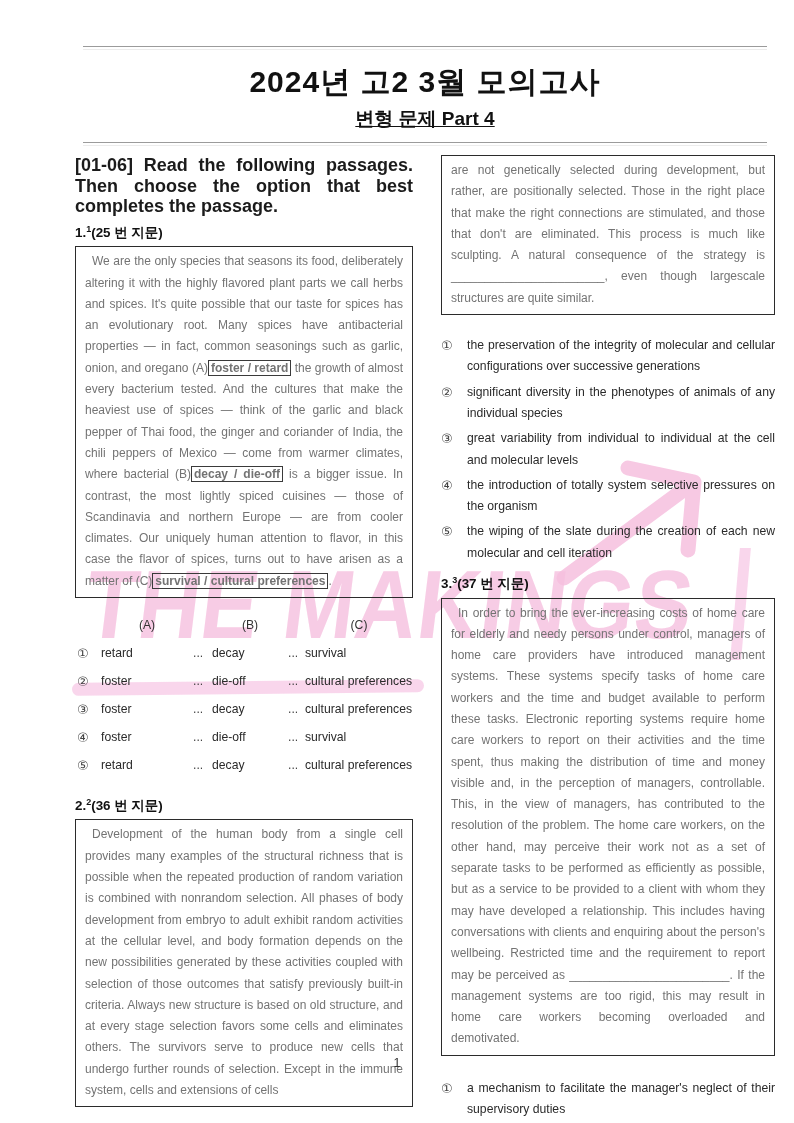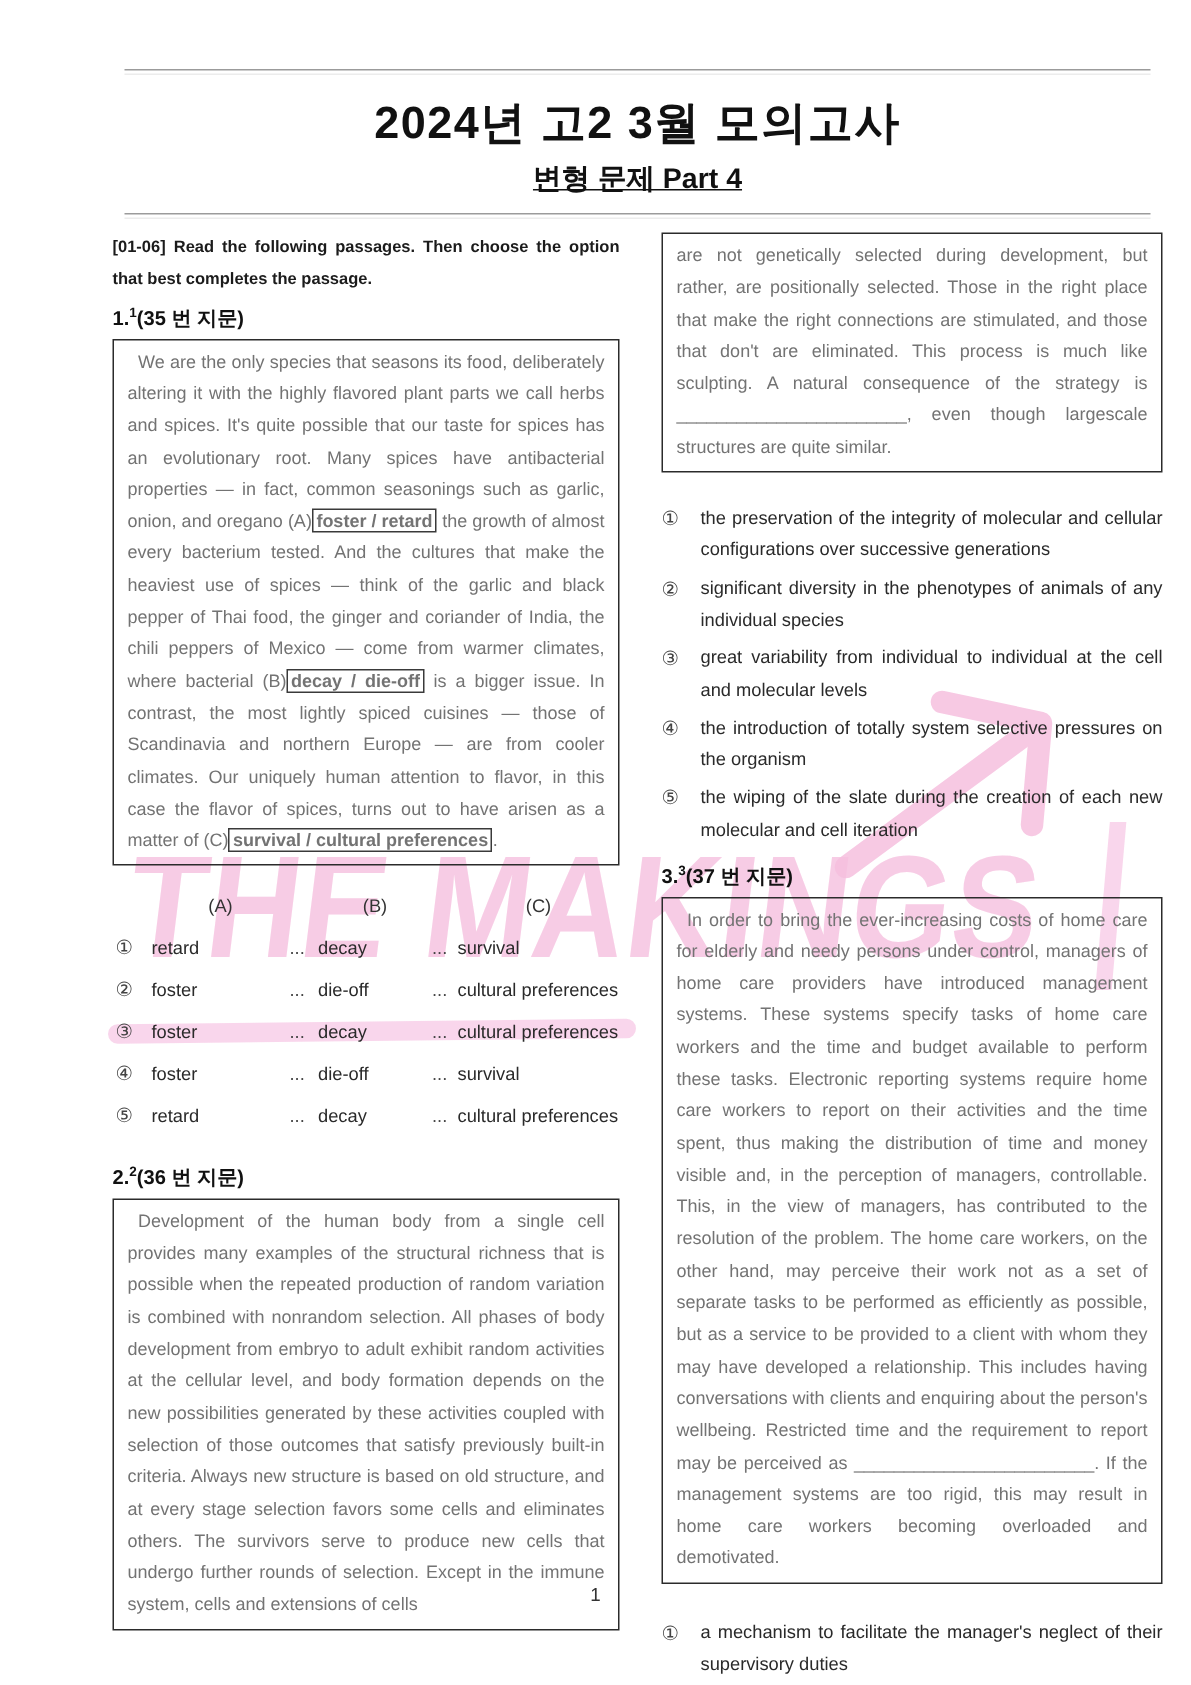--- a/index.html
+++ b/index.html
@@ -35,21 +35,21 @@
   .rule.top { margin-top:46px; }
   .rule.bottom { margin-top:10px; }
 
   .title { text-align:center; font-size:30px; font-weight:800; letter-spacing:1px; margin:12px 0 0; color:#111; }
   .subtitle { text-align:center; font-size:19px; font-weight:800; margin:3px 0 0; color:#111;text-decoration:underline; }
 
   .columns { display:flex; gap:28px; margin-top:9px; }
   .col-left  { width:338px; }
   .col-right { width:334px; }
 
-  .instruction { font-weight:bold; font-size:11px; line-height:20.6px; text-align:justify; margin:0; color:#1b1b1b; }
+  .instruction { font-weight:bold; font-size:18px; line-height:20.6px; text-align:justify; margin:0; color:#1b1b1b; }
 
   .q-label { font-weight:bold; font-size:13.4px; margin:7px 0 4px; color:#111; }
   .q-label sup { font-size:9px; }
 
   .pbox {
     border:1.5px solid #2b2b2b; padding:4px 9px 5px; background:transparent;
     font-size:12px; line-height:21.3px; text-align:justify; color:#737373;
   }
   .pbox.first-indent { text-indent:7px; }
   .choice-box { border:1px solid #3a3a3a; padding:0 2px; text-indent:0; display:inline;font-weight:bold; }
@@ -96,21 +96,21 @@
     <div class="subtitle">변형 문제 Part 4</div>
     <div class="rule bottom"></div>
 
     <div class="columns">
 
       <div class="col-left">
 
         <p class="instruction">[01-06] Read the following passages. Then choose the option that best completes the passage.</p>
 
         <div class="q-label">
-          <span>1.</span><sup>1</sup><span>(35 번 지문)</span>
+          <span>1.</span><sup>1</sup><span>(25 번 지문)</span>
         </div>
 
         <div class="pbox first-indent">
           <span>We are the only species that seasons its food, deliberately altering it with the highly flavored plant parts we call herbs and spices. It's quite possible that our taste for spices has an evolutionary root. Many spices have antibacterial properties — in fact, common seasonings such as garlic, onion, and oregano (A)</span><span class="choice-box">foster / retard</span><span> the growth of almost every bacterium tested. And the cultures that make the heaviest use of spices — think of the garlic and black pepper of Thai food, the ginger and coriander of India, the chili peppers of Mexico — come from warmer climates, where bacterial (B)</span><span class="choice-box">decay / die-off</span><span> is a bigger issue. In contrast, the most lightly spiced cuisines — those of Scandinavia and northern Europe — are from cooler climates. Our uniquely human attention to flavor, in this case the flavor of spices, turns out to have arisen as a matter of (C)</span><span class="choice-box">survival / cultural preferences</span><span>.</span>
         </div>
 
         <div class="answer-table">
           <div></div>
           <div class="at-head">(A)</div>
           <div></div>

